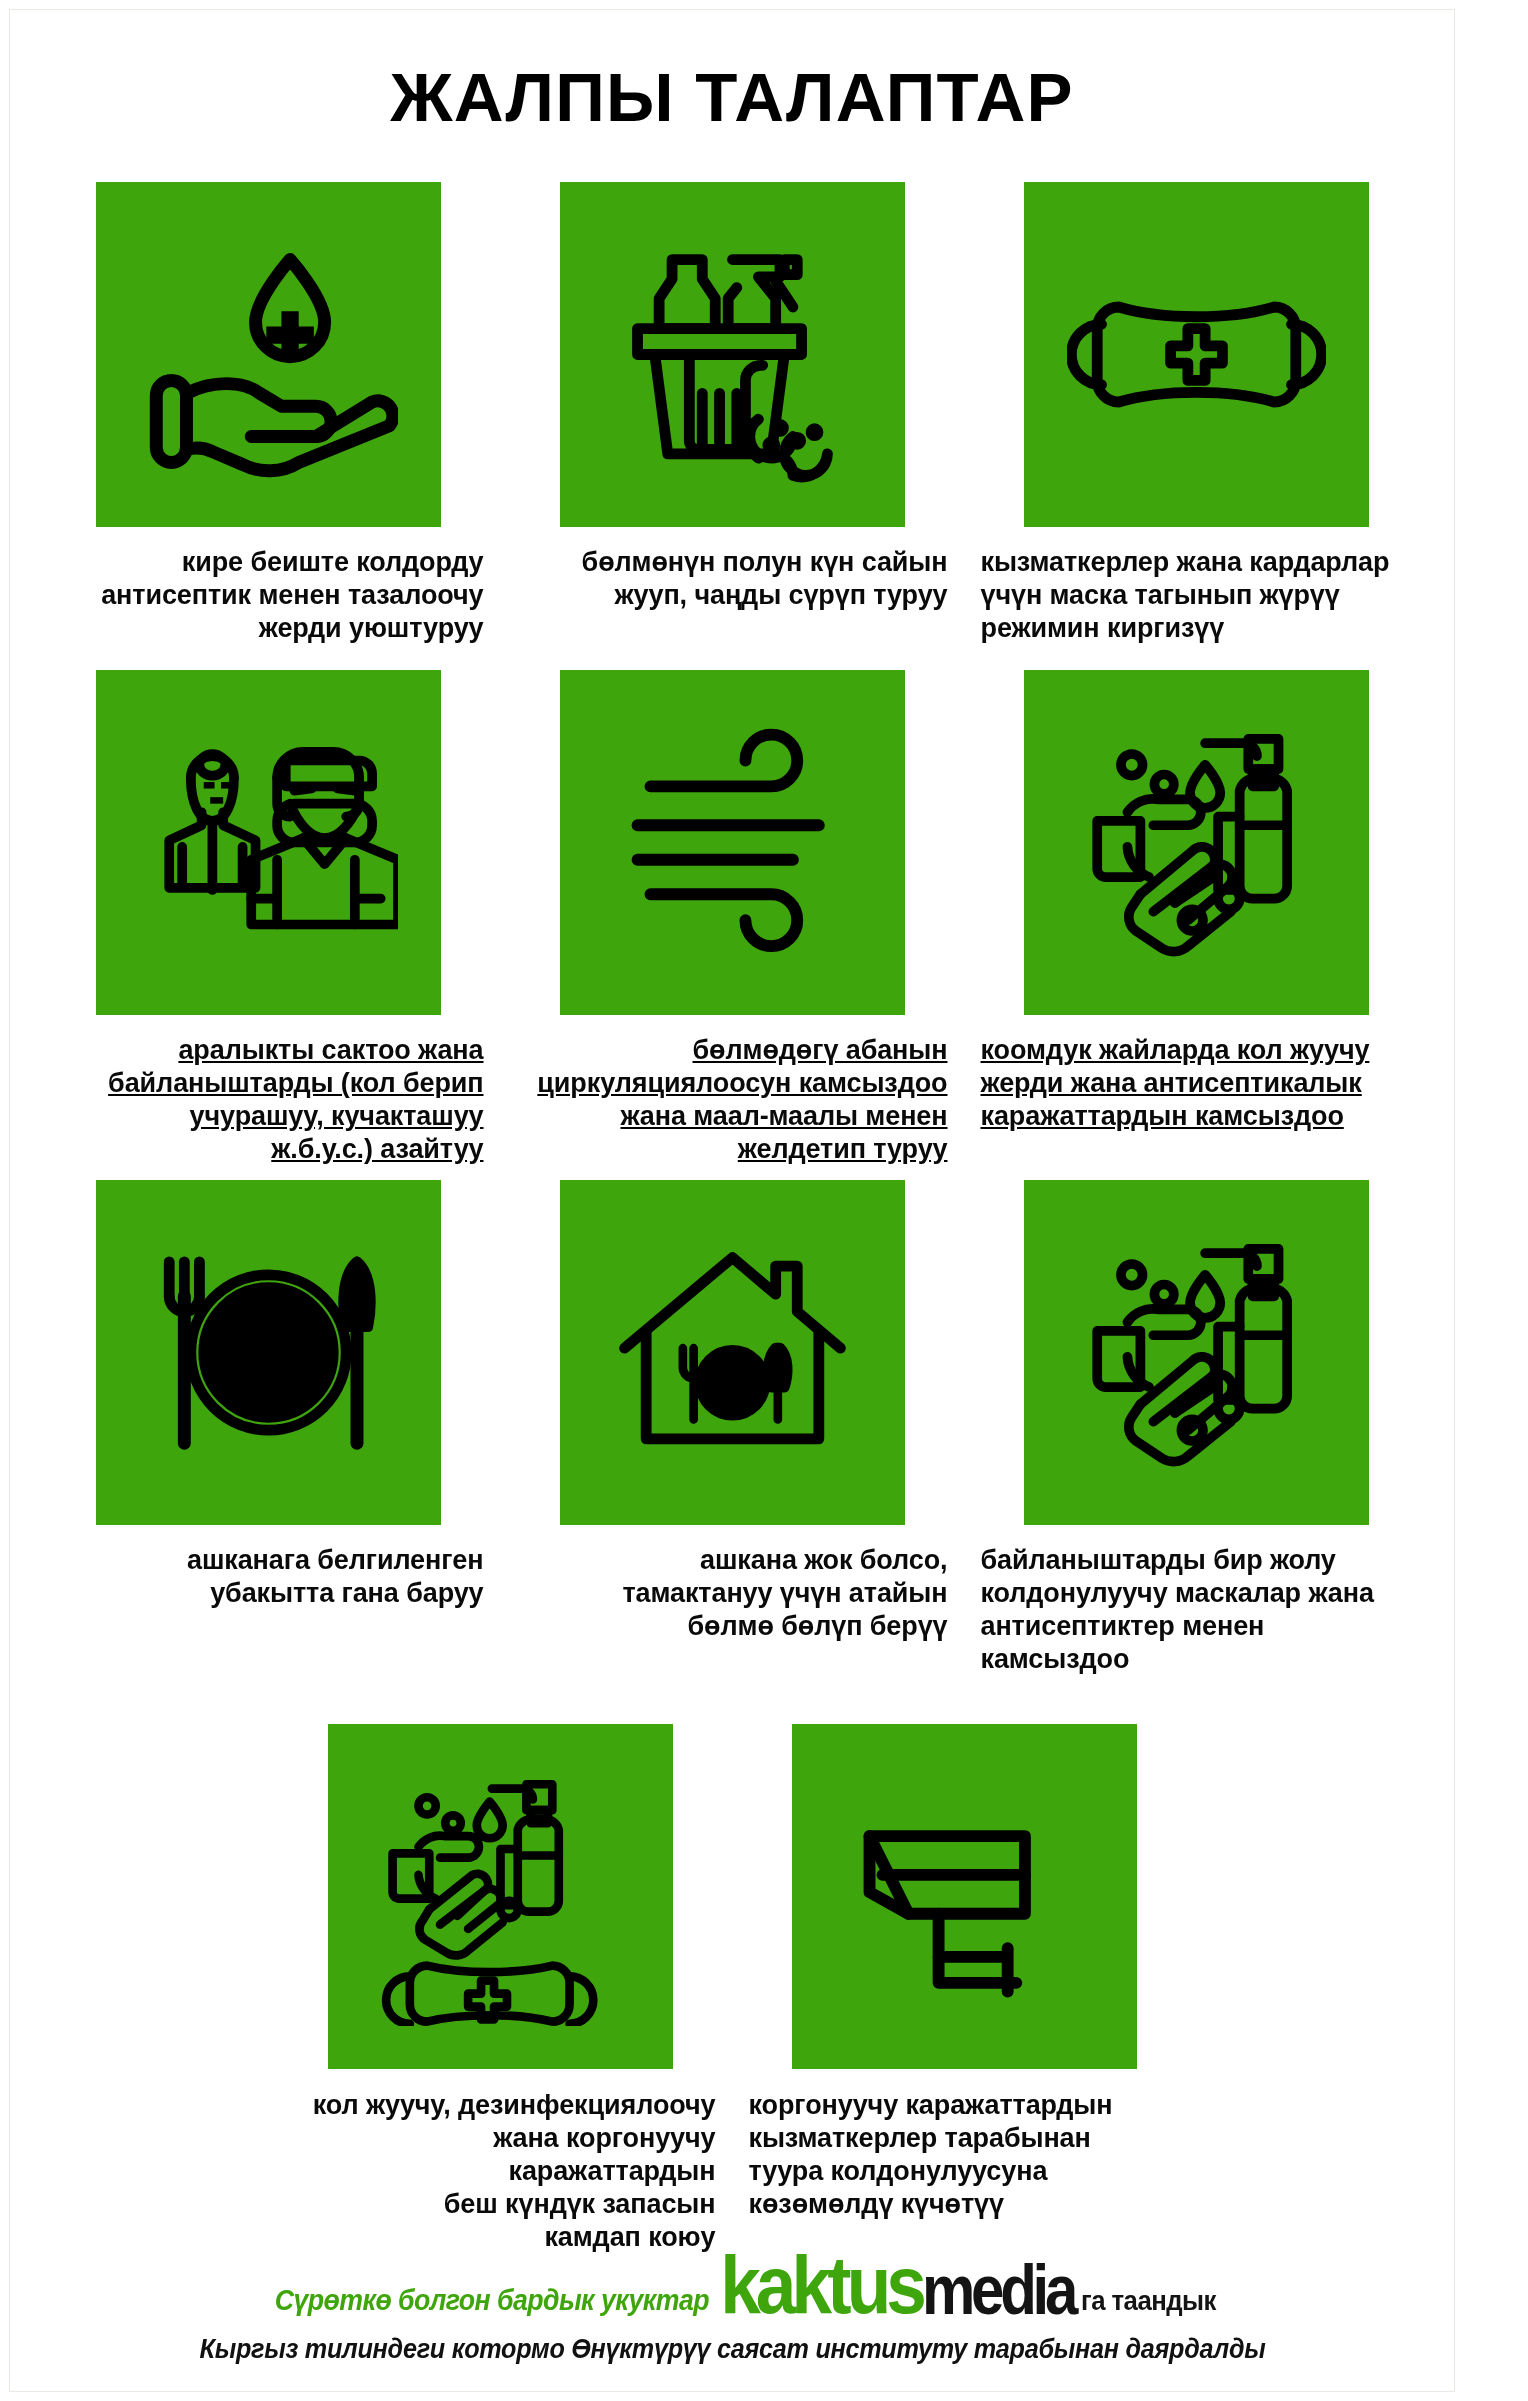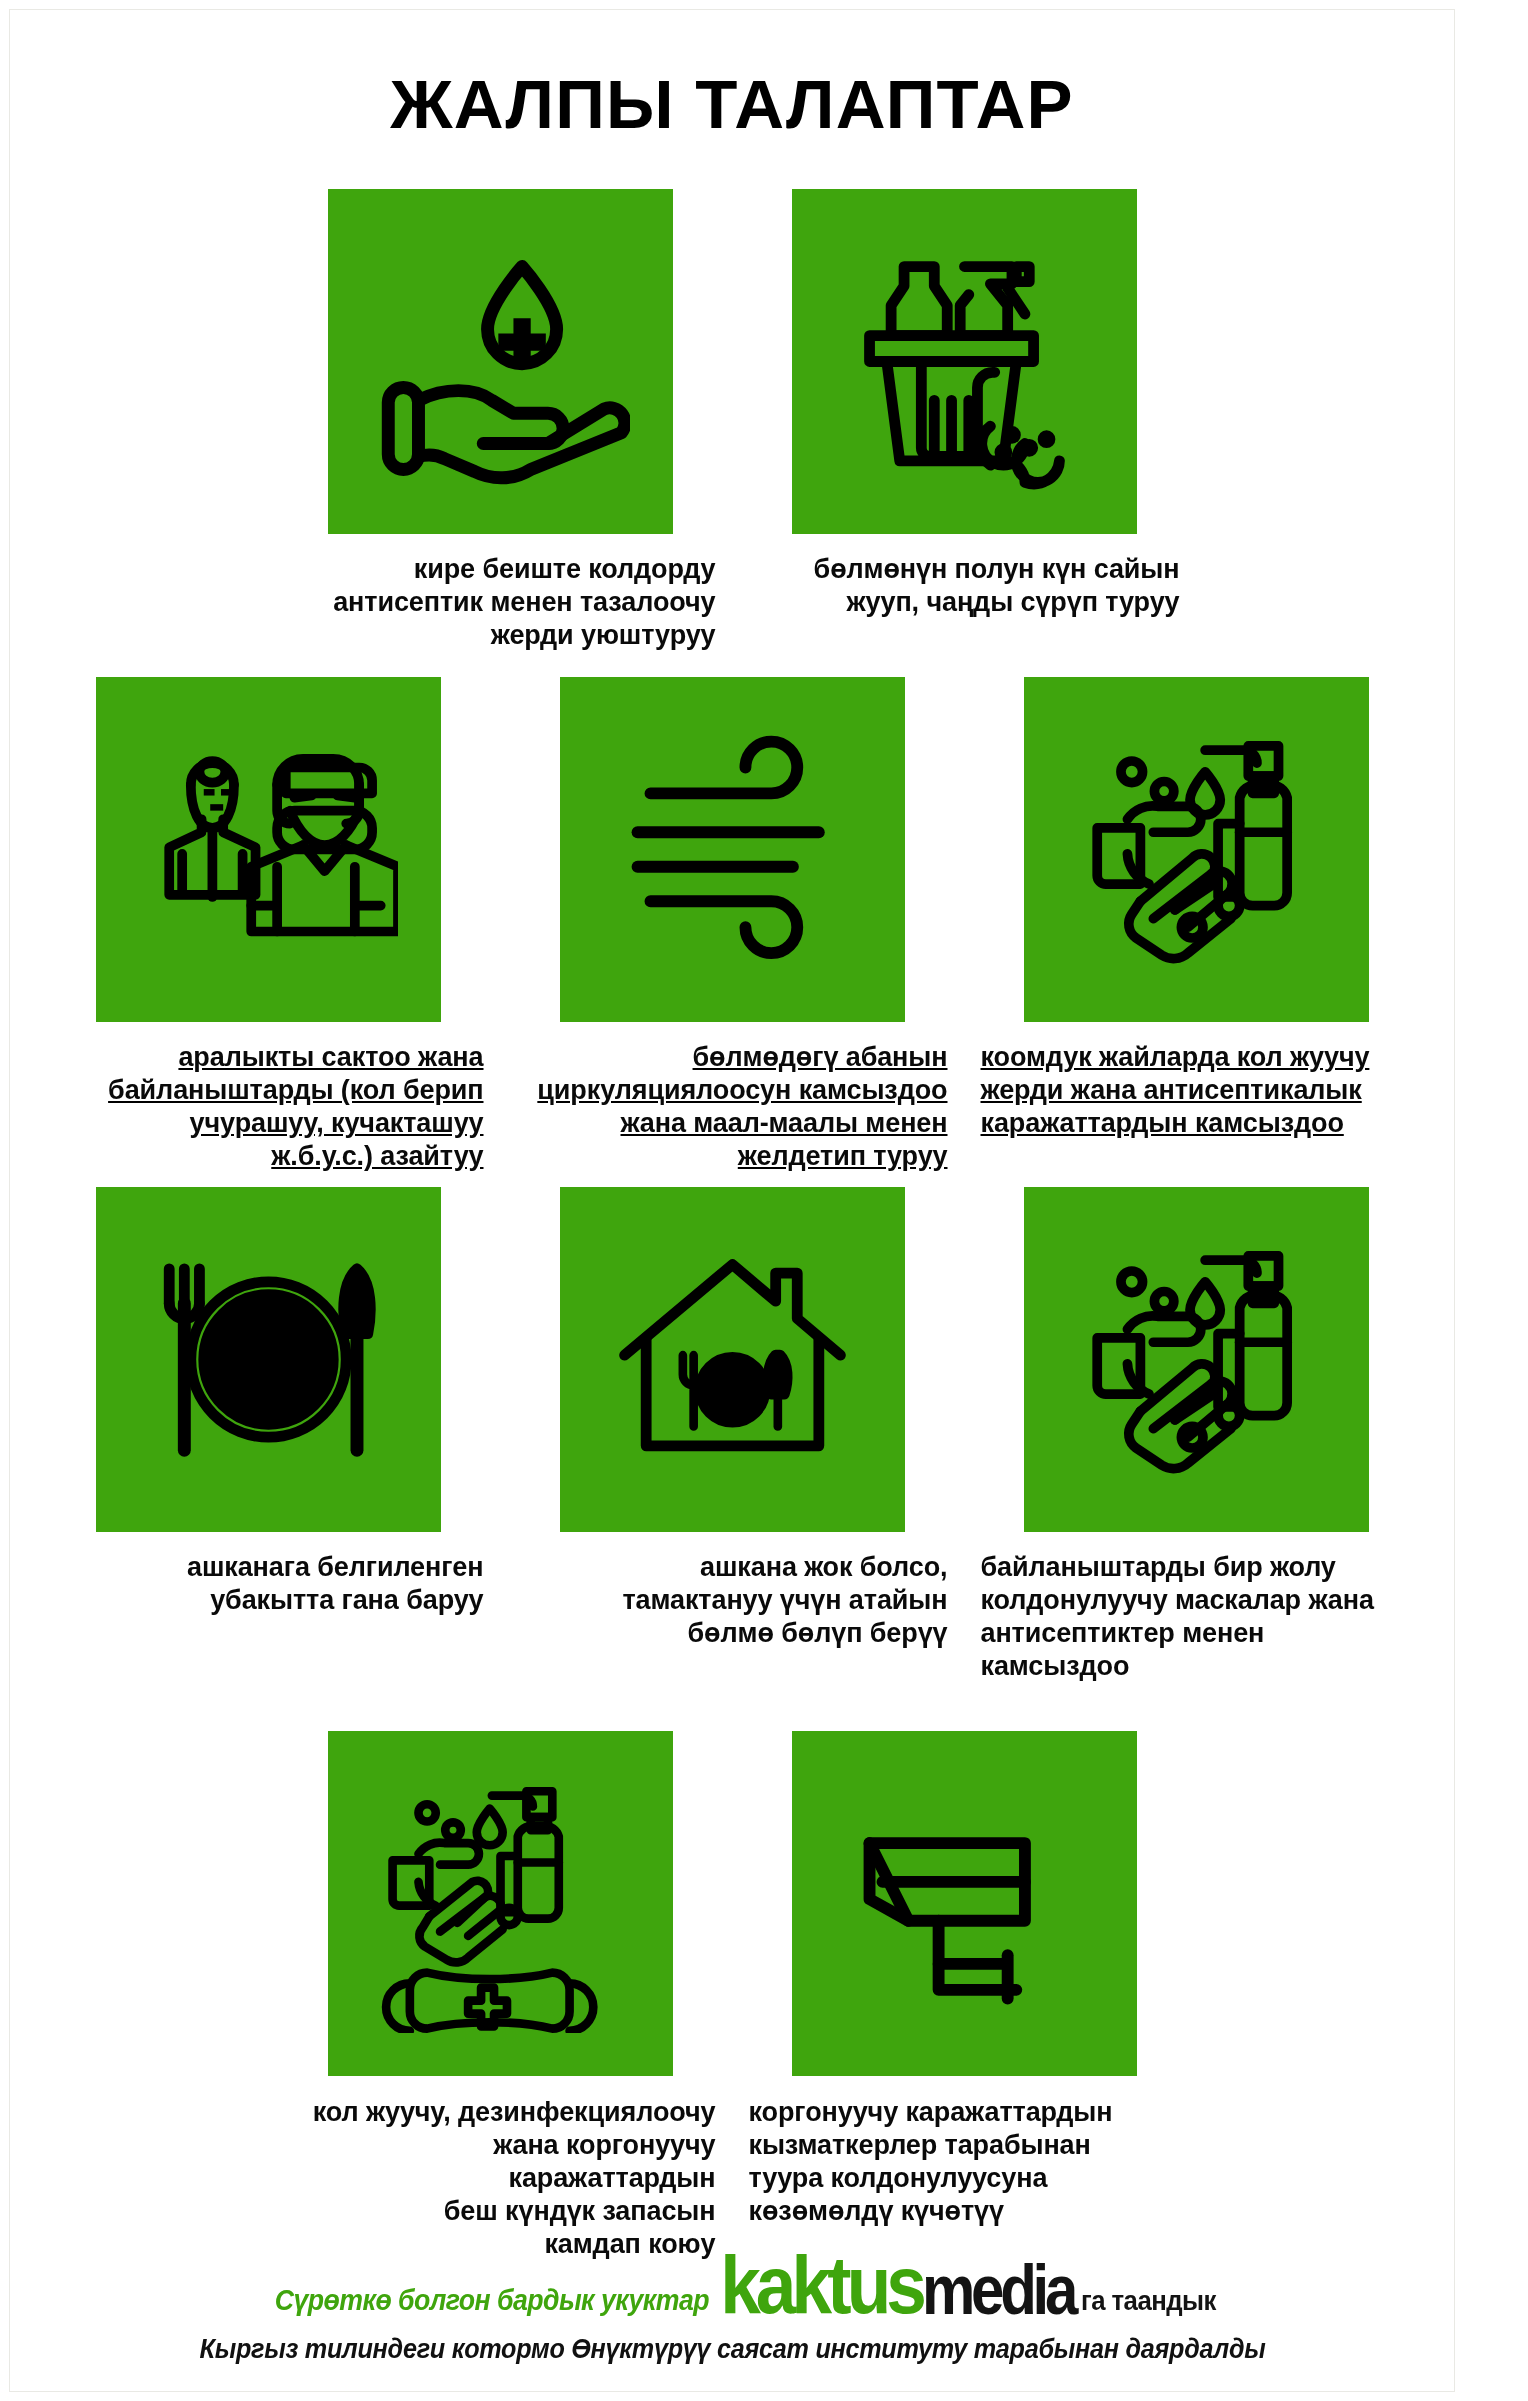--- a/index.html
+++ b/index.html
@@ -13,21 +13,21 @@
     font-family: "Liberation Sans", sans-serif;
     color: #000000;
     position: relative;
     overflow: hidden;
   }
   .poster {
     width: 1464px;
     height: 2401px;
     background: #ffffff;
     box-sizing: border-box;
-    padding: 11px;
+    padding: 4px;
     position: relative;
   }
   .page-border {
     position: absolute;
     left: 8.6px;
     top: 8.6px;
     right: 8.6px;
     bottom: 8.6px;
     border: 1.8px solid #e9e9e4;
     pointer-events: none;
@@ -209,20 +209,35 @@
             <circle cx="90" cy="100" r="1.6" fill="#000"></circle>
             <circle cx="98" cy="96" r="1.6" fill="#000"></circle>
             <circle cx="78" cy="102" r="1.6" fill="#000"></circle>
           </svg>
           </span>
         </div>
         <div class="caption">бөлмөнүн полун күн сайын
 жууп, чаңды сүрүп туруу</div>
       </div>
 
+      <div class="cell c3">
+        <div class="tile">
+          <span>
+          <svg width="259" height="259" viewBox="0 0 120 120" fill="none" stroke="#000" stroke-width="5" stroke-linecap="round" stroke-linejoin="round">
+            <path d="M24 38 C44 44 76 44 96 38 a10 10 0 0 1 10 10 v24 a10 10 0 0 1 -10 10 C76 76 44 76 24 82 a10 10 0 0 1 -10 -10 V48 a10 10 0 0 1 10 -10 z"></path>
+            <path d="M16 46 a14 14 0 0 0 0 28"></path>
+            <path d="M104 46 a14 14 0 0 1 0 28"></path>
+            <path d="M56 48 h8 v8 h8 v8 h-8 v8 h-8 v-8 h-8 v-8 h8 z"></path>
+          </svg>
+          </span>
+        </div>
+        <div class="caption">кызматкерлер жана кардарлар
+үчүн маска тагынып жүрүү
+режимин киргизүү</div>
+      </div>
 
     </div>
 
     <div class="row r2">
 
       <div class="cell c4">
         <div class="tile">
           <span>
           <svg width="259" height="259" viewBox="0 0 120 120" fill="none" stroke="#000" stroke-width="4.5" stroke-linecap="round" stroke-linejoin="round">
             <path d="M24 30 a10 10 0 0 1 20 0"></path>

